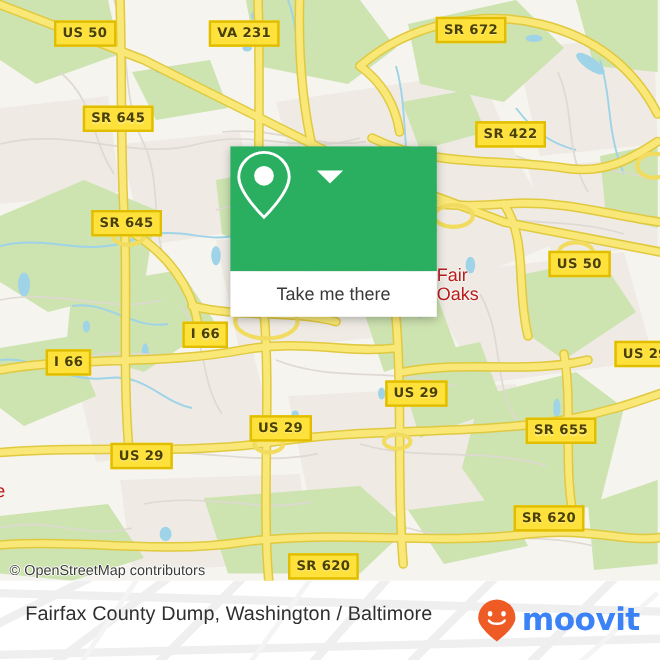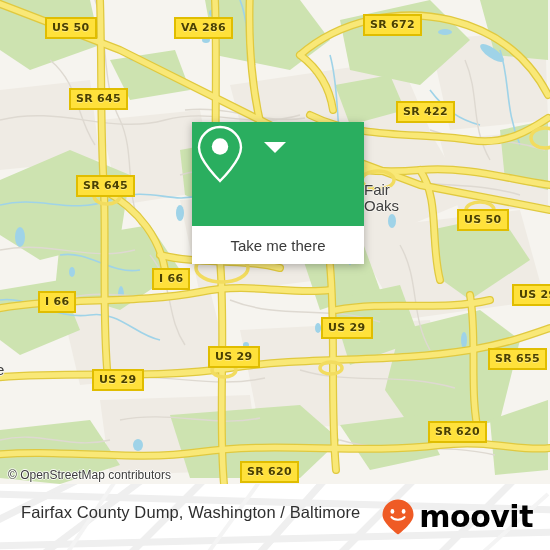--- a/index.html
+++ b/index.html
@@ -33,28 +33,29 @@
     line-height: 1;
     padding: 3px 5px 4px 5px;
     white-space: nowrap;
     letter-spacing: 0.3px;
     text-shadow: 0 1px 0 rgba(255,255,255,0.35);
   }
 
   
   .place-label {
     position: absolute;
-    color: #404040;
+    color: #b91c1c;
     font-family: "Liberation Sans", sans-serif;
     font-size: 15px;
     line-height: 16px;
     white-space: pre;
     text-shadow:
       1px 0 0 #f6f4ef, -1px 0 0 #f6f4ef,
       0 1px 0 #f6f4ef, 0 -1px 0 #f6f4ef;
+    margin-top: 40px;
   }
 
   
   #popup {
     position: absolute;
     left: 192px; top: 122px;
     width: 172px;
     filter: drop-shadow(0 2px 4px rgba(0,0,0,0.28));
   }
   #popup-top {
@@ -113,23 +114,23 @@
     letter-spacing: 0.1px;
     white-space: nowrap;
   }
   #brand {
     position: absolute;
     right: 17px; top: 0; height: 66px;
     display: flex; align-items: center; gap: 4px;
   }
   #brand-text {
     font-family: "DejaVu Sans", sans-serif;
-    font-size: 30px;
+    font-size: 26px;
     font-weight: bold;
-    color: #000000;
+    color: #3b82f6;
     letter-spacing: -0.5px;
     line-height: 1;
   }
 </style>
 </head>
 <body>
 
 <div id="page">
 
   <div id="map">
@@ -301,33 +302,33 @@
         </g>
 
       </g>
     </svg>
 
     <div class="place-label" style="left:364px; top:182px;">Fair<br>Oaks</div>
     <div class="place-label" style="left:-4px; top:362px;">e</div>
 
     <div id="shield-layer">
         <div class="shield" style="left: 45px; top: 17px;">US 50</div>
-        <div class="shield" style="left: 174px; top: 17px;">VA 286</div>
+        <div class="shield" style="left: 174px; top: 17px;">VA 231</div>
         <div class="shield" style="left: 363px; top: 14px;">SR 672</div>
         <div class="shield" style="left: 396px; top: 101px;">SR 422</div>
         <div class="shield" style="left: 69px; top: 88px;">SR 645</div>
         <div class="shield" style="left: 76px; top: 175px;">SR 645</div>
         <div class="shield" style="left: 457px; top: 209px;">US 50</div>
         <div class="shield" style="left: 152px; top: 268px;">I 66</div>
         <div class="shield" style="left: 38px; top: 291px;">I 66</div>
         <div class="shield" style="left: 512px; top: 284px;">US 29</div>
         <div class="shield" style="left: 321px; top: 317px;">US 29</div>
         <div class="shield" style="left: 208px; top: 346px;">US 29</div>
         <div class="shield" style="left: 92px; top: 369px;">US 29</div>
-        <div class="shield" style="left: 488px; top: 348px;">SR 655</div>
+        <div class="shield" style="left: 438px; top: 348px;">SR 655</div>
         <div class="shield" style="left: 428px; top: 421px;">SR 620</div>
         <div class="shield" style="left: 20px; top: 447px; margin-top: 40px;">SR 7783</div>
         <div class="shield" style="left: 240px; top: 461px;">SR 620</div>
       </div>
 
     <div id="popup">
       <div id="popup-top">
         <svg width="56" height="64" viewBox="0 0 56 64">
           <path d="M28 5 C16.5 5 7 14.2 7 25.6 C7 39 28 59 28 59 C28 59 49 39 49 25.6 C49 14.2 39.5 5 28 5 Z" fill="none" stroke="#ffffff" stroke-width="2.4"></path>
           <circle cx="28" cy="24.5" r="8.2" fill="#ffffff"></circle>

